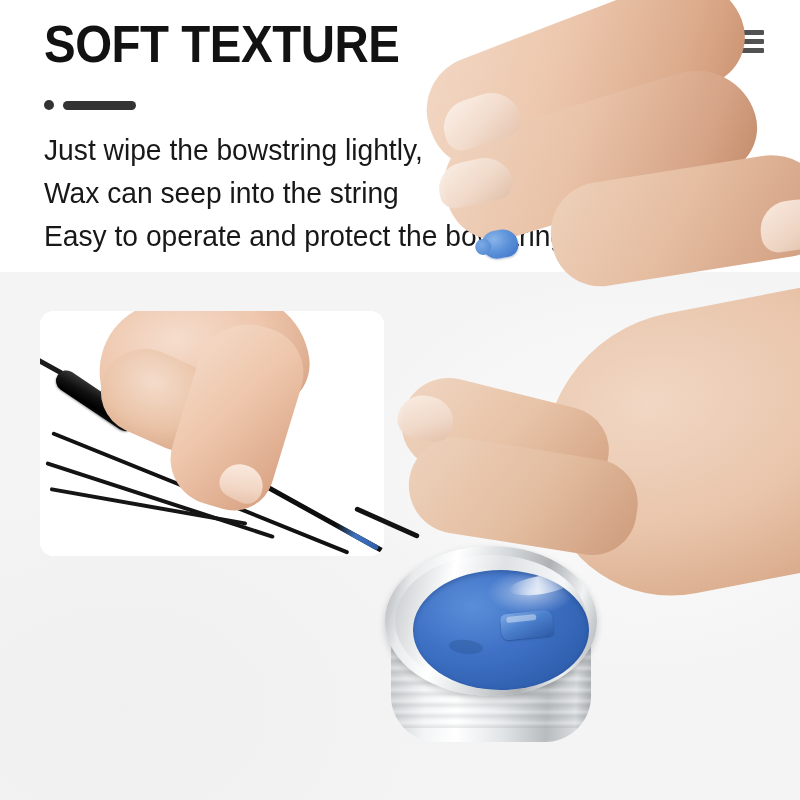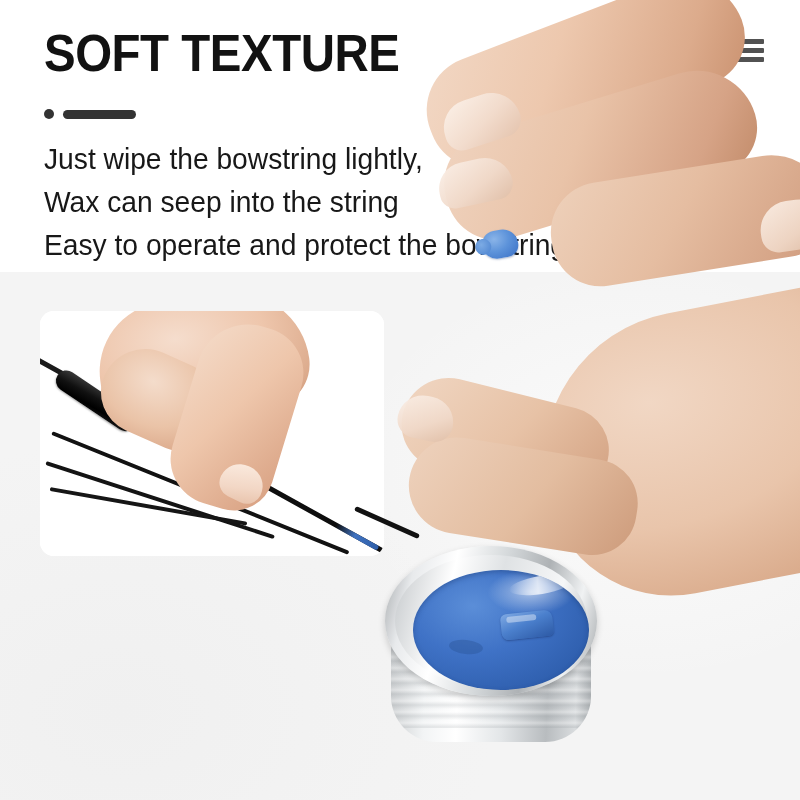--- a/index.html
+++ b/index.html
@@ -17,21 +17,21 @@
     width: 800px;
     height: 800px;
     overflow: hidden;
     background: #ffffff;
   }
 
   
   .header-section {
     position: absolute;
     left: 0;
-    top: 14px;
+    top: 5px;
     width: 800px;
     height: 272px;
     background: #ffffff;
   }
 
   .page-title {
     position: absolute;
     left: 44px;
     top: 8px;
     font-family: "Liberation Sans", sans-serif;

